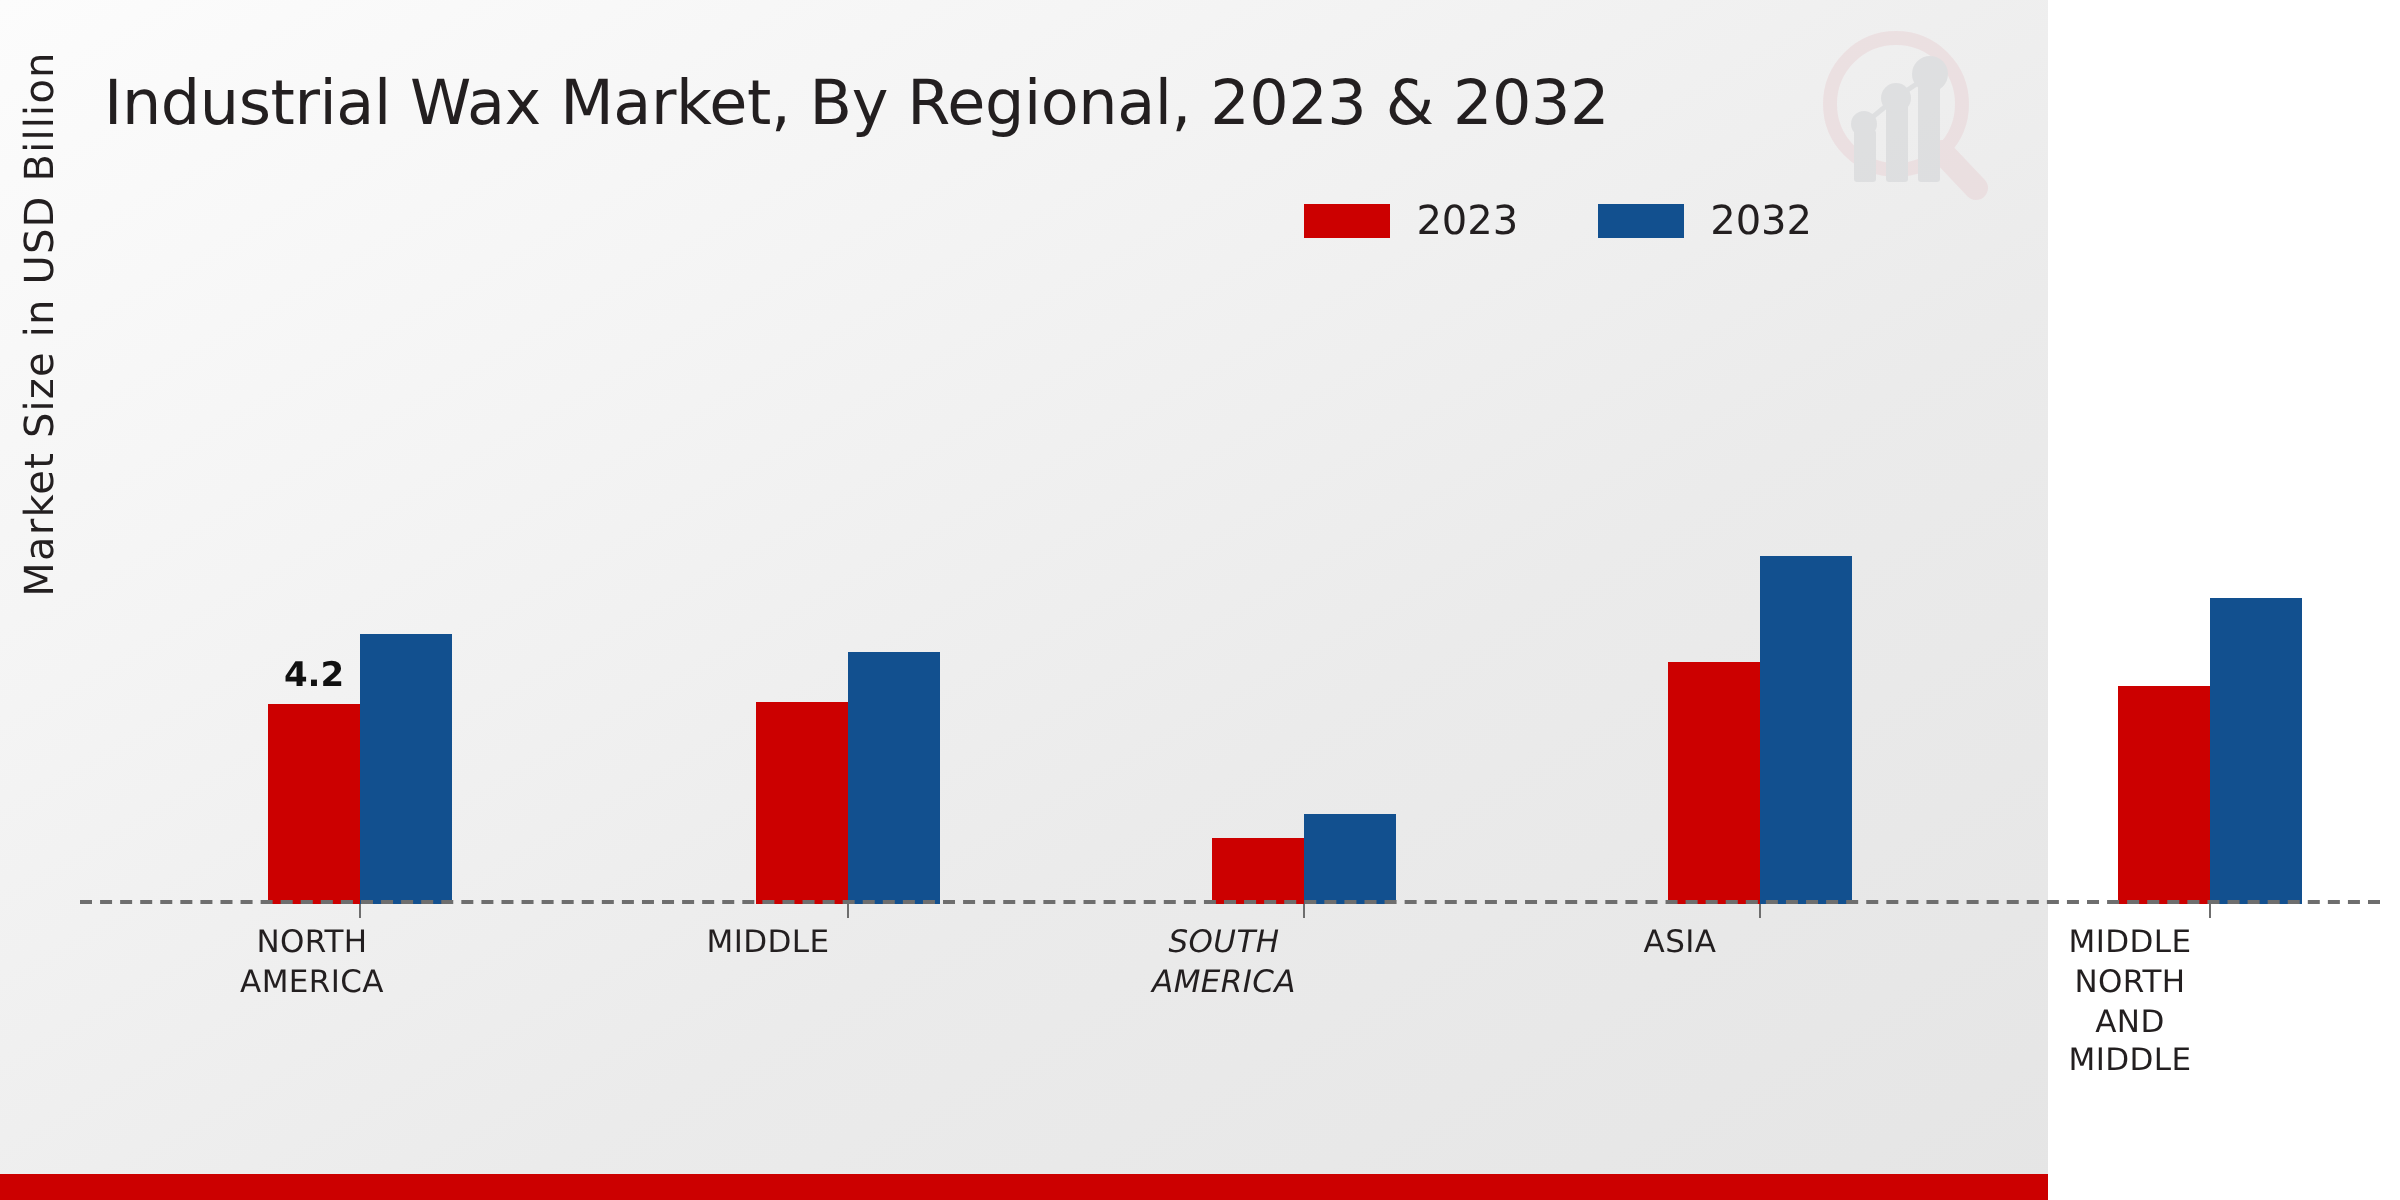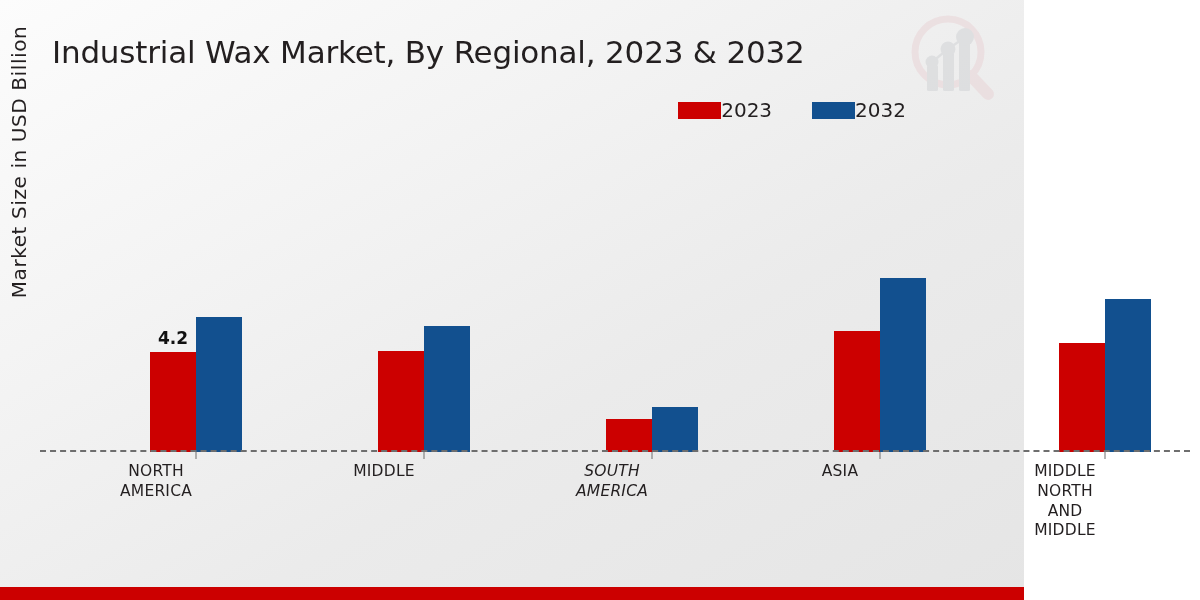--- a/index.html
+++ b/index.html
@@ -49,20 +49,21 @@
     position: absolute;
     right: 118px;
     top: 100px;
     display: flex;
     align-items: center;
     gap: 40px;
   }
   .legend-item {
     display: flex;
     align-items: center;
+    gap: 13px;
   }
   .legend-swatch {
     width: 43px;
     height: 17px;
     display: block;
   }
   .legend-label {
     font-size: 20px;
     color: #231f20;
     line-height: 1;
@@ -205,21 +206,21 @@
       <span class="legend-label">2032</span>
     </div>
   </div>
 
   <div id="y-axis-title">
     <span>Market Size in USD Billion</span>
   </div>
 
   <div id="plot-area">
 
-    <div class="bar-group" style="left:110px;justify-content:space-between;">
+    <div class="bar-group" style="left:94px;justify-content:space-between;">
       <div class="bar series-2023" style="height:100px;">
         <span class="bar-value">4.2</span>
       </div>
       <div class="bar series-2032" style="height:135px;"></div>
       <span class="tick-mark"></span>
     </div>
 
     <div class="bar-group" style="left:338px;">
       <div class="bar series-2023" style="height:101px;"></div>
       <div class="bar series-2032" style="height:126px;"></div>

